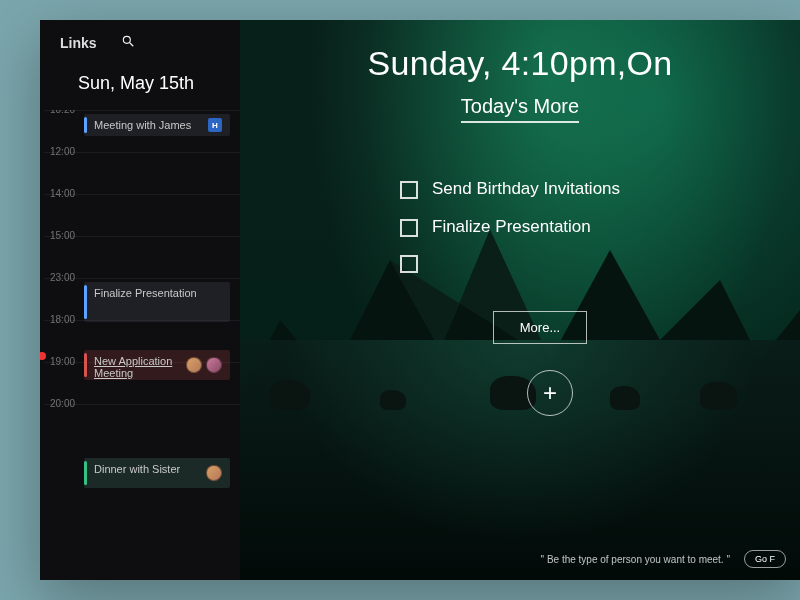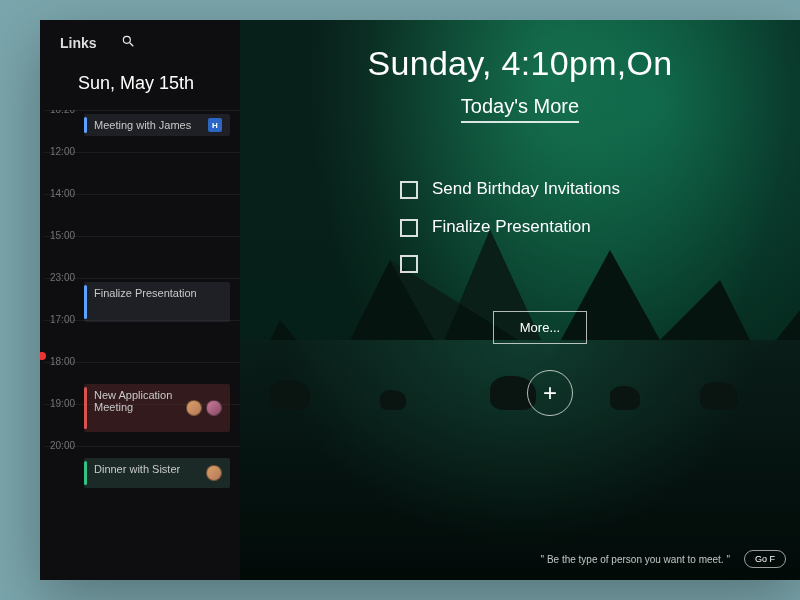--- a/index.html
+++ b/index.html
@@ -219,43 +219,40 @@
       <div class="hour-row">
           <span class="hour-label">14:00</span>
         </div>
       <div class="hour-row">
           <span class="hour-label">15:00</span>
         </div>
       <div class="hour-row">
           <span class="hour-label">23:00</span>
         </div>
       <div class="hour-row">
-          <span class="hour-label">17:00</span>
-        </div>
-      <div class="hour-row">
           <span class="hour-label">18:00</span>
         </div>
       <div class="hour-row">
           <span class="hour-label">19:00</span>
         </div>
       <div class="hour-row">
           <span class="hour-label">20:00</span>
         </div>
 
       <div class="event blue" style="top:4px;height:22px;">
         <span>Meeting with James</span>
         <span class="event-extras">
           <span class="badge">H</span>
         </span>
       </div>
       <div class="event blue" style="top:172px;height:40px;">
         <span>Finalize Presentation</span>
       </div>
       <div class="now-indicator" style="top:246px;"></div>
-      <div class="event red" style="top:274px;height:48px;">
+      <div class="event red" style="top:240px;height:30px;text-decoration:underline;">
         <span>New Application Meeting</span>
         <span class="event-extras">
           <span class="avatar"></span>
           <span class="avatar a2"></span>
         </span>
       </div>
       <div class="event green" style="top:348px;height:30px;">
         <span>Dinner with Sister</span>
         <span class="event-extras">
           <span class="avatar"></span>

